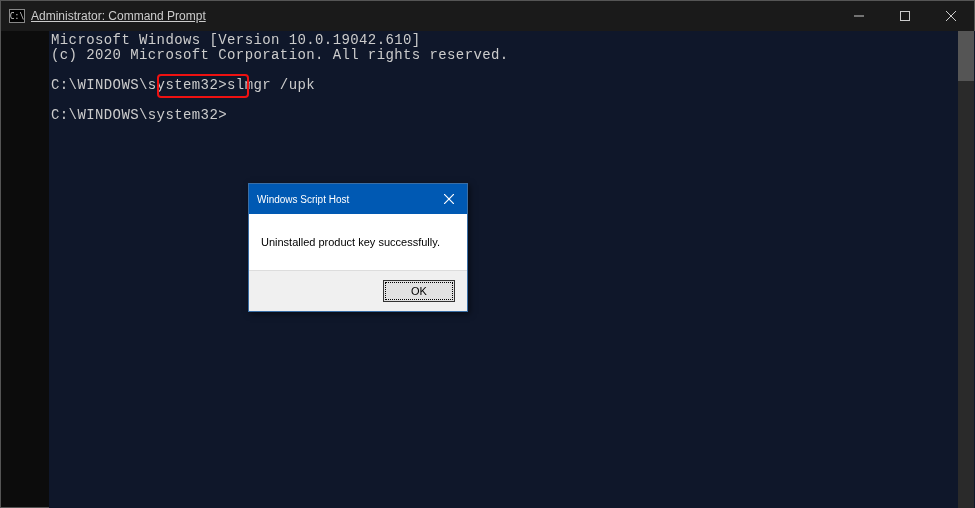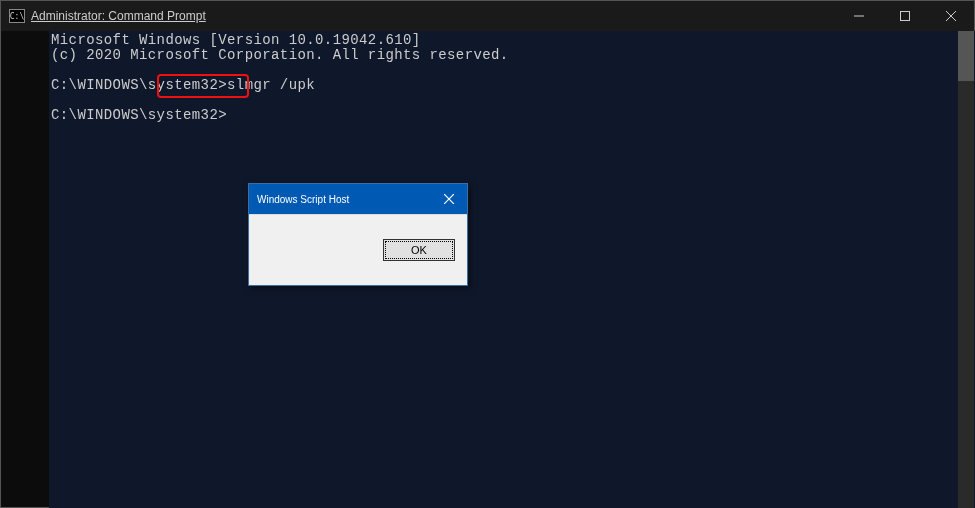--- a/index.html
+++ b/index.html
@@ -126,21 +126,21 @@
       justify-content: center;
     }
     .dialog-body {
       padding: 22px 12px 22px 12px;
       font-size: 11px;
       color: #000;
       background: #fff;
     }
     .dialog-footer {
       background: #f0f0f0;
-      padding: 24px 12px;
+      padding: 9px 12px;
       display: flex;
       justify-content: flex-end;
       border-top: 1px solid #ddd;
     }
     .dialog-ok {
       width: 72px;
       height: 22px;
       background: #e1e1e1;
       border: 1px solid #333;
       outline: 1px dotted #000;
@@ -195,17 +195,18 @@
   <div class="dialog">
     <div class="dialog-titlebar">
       <div class="dialog-title">Windows Script Host</div>
       <div class="dialog-close">
         <svg width="10" height="10" viewBox="0 0 10 10">
             <line x1="0" y1="0" x2="10" y2="10" stroke="#fff" stroke-width="1.2"></line>
             <line x1="10" y1="0" x2="0" y2="10" stroke="#fff" stroke-width="1.2"></line>
           </svg>
       </div>
     </div>
+    <div class="dialog-body">Uninstalled product key successfully.</div>
     <div class="dialog-footer">
       <div class="dialog-ok">OK</div>
     </div>
   </div>
 </div>
 
 </body></html>

